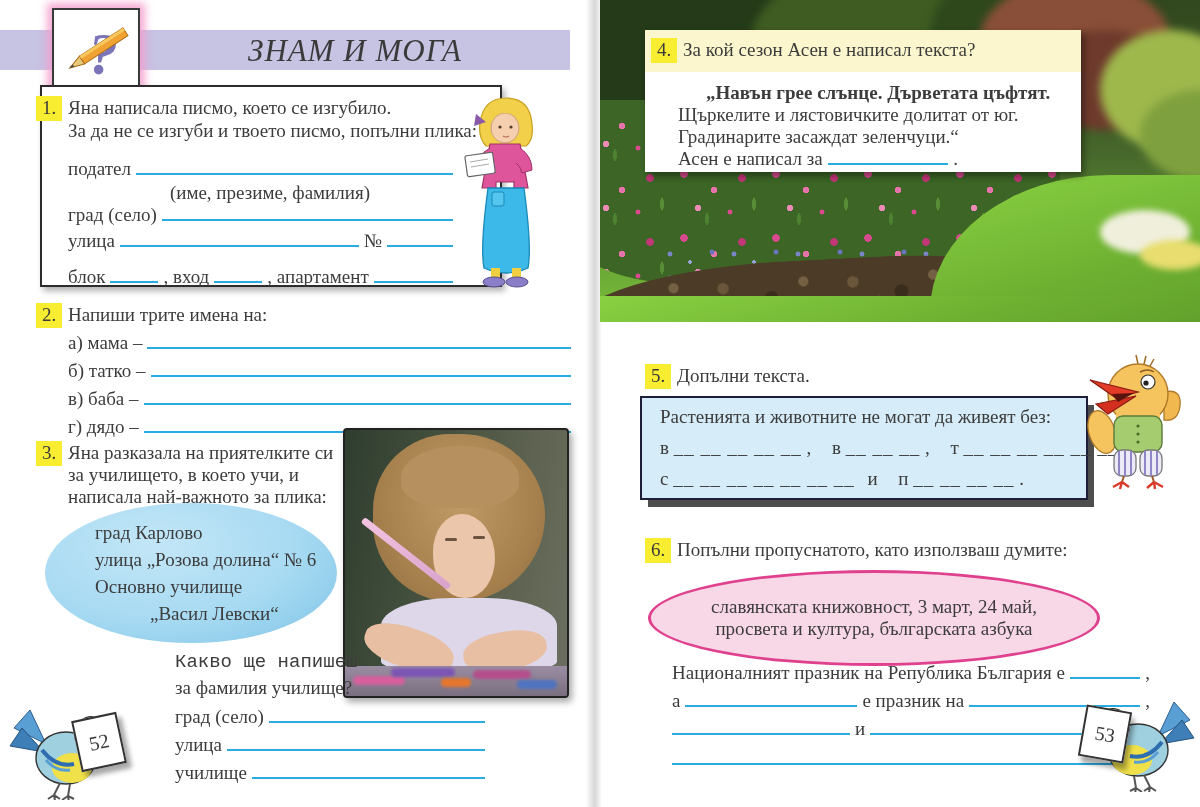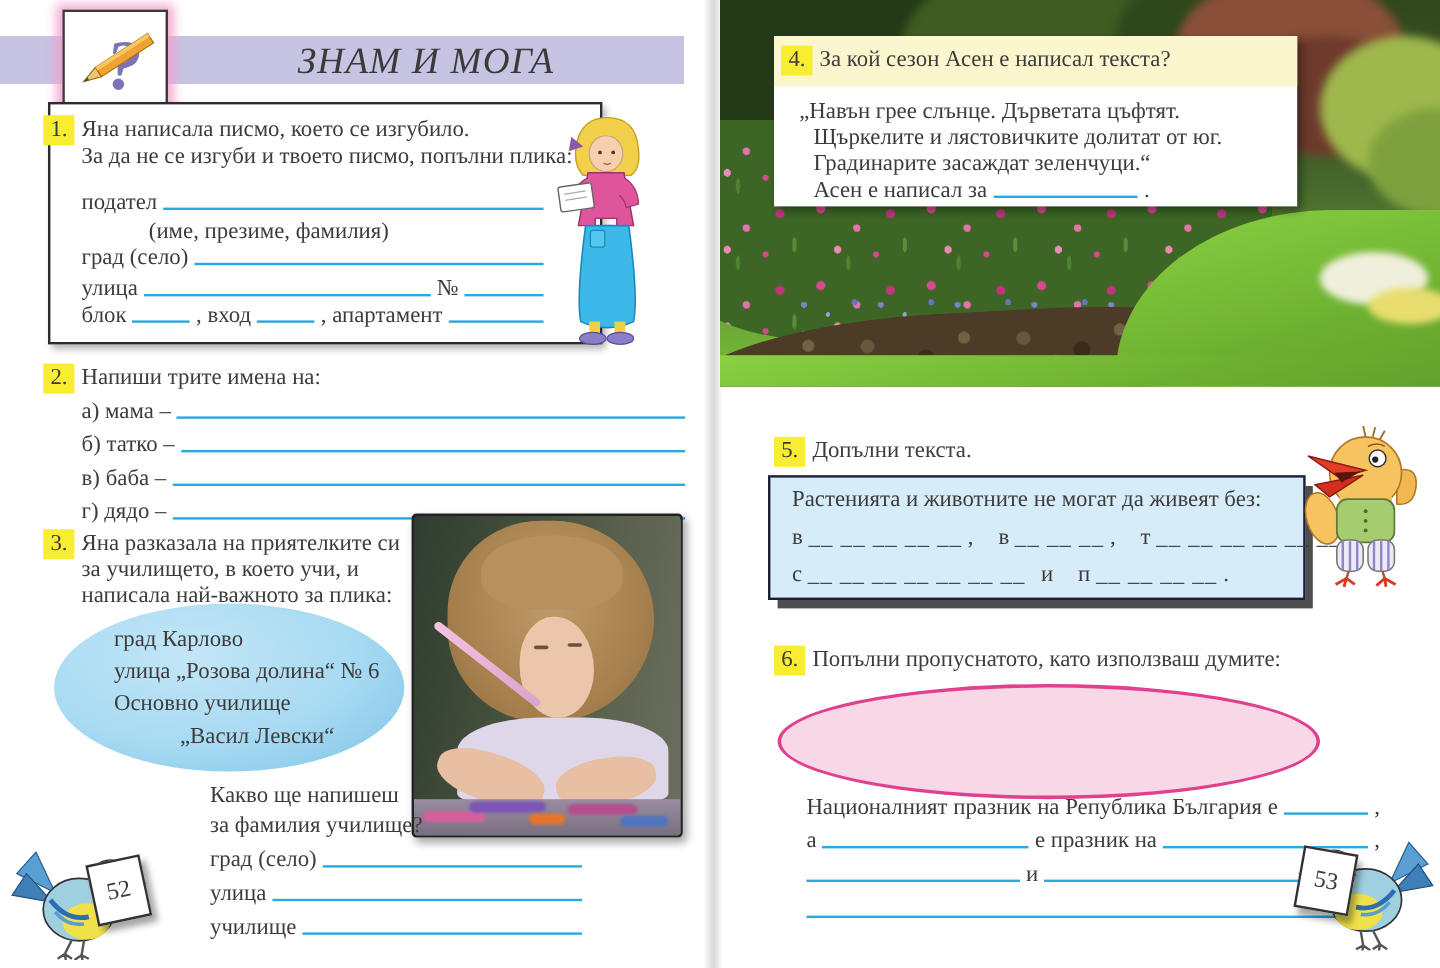--- a/index.html
+++ b/index.html
@@ -118,35 +118,35 @@
 
 <div class="abs taskbox" style="left:40px;top:85px;width:458px;height:198px;"></div>
 <div class="abs badge" style="left:36px;top:96px;">1.</div>
 <div class="abs txt" style="left:68px;top:97px;">Яна написала писмо, което се изгубило.</div>
 <div class="abs txt" style="left:68px;top:120px;">За да не се изгуби и твоето писмо, попълни плика:</div>
 
 <div class="abs row" style="left:68px;top:158px;width:390px;">
   <span class="lbl">подател</span>
   <span class="bline grow"></span>
 </div>
-<div class="abs txt" style="left:124px;top:182px;width:230px;text-align:left;">(име, презиме, фамилия)</div>
+<div class="abs txt" style="left:140px;top:182px;width:230px;text-align:right;">(име, презиме, фамилия)</div>
 
 <div class="abs row" style="left:68px;top:204px;width:390px;">
   <span class="lbl">град (село)</span>
   <span class="bline grow"></span>
 </div>
 
 <div class="abs row" style="left:68px;top:230px;width:390px;">
   <span class="lbl">улица</span>
   <span class="bline" style="flex:2.6 1 auto;"></span>
   <span class="lbl">№</span>
   <span class="bline" style="flex:0 0 66px;"></span>
 </div>
 
-<div class="abs row" style="left:68px;top:252px;width:390px;">
+<div class="abs row" style="left:68px;top:266px;width:390px;">
   <span class="lbl">блок</span>
   <span class="bline" style="flex:0 0 48px;"></span>
   <span class="lbl">, вход</span>
   <span class="bline" style="flex:0 0 48px;"></span>
   <span class="lbl">, апартамент</span>
   <span class="bline grow"></span>
 </div>
 
 <div class="abs" style="left:458px;top:92px;">
   <svg width="92" height="200" viewBox="0 0 92 200">
@@ -213,21 +213,21 @@
   <div class="gp" style="left:118px;top:202px;width:84px;height:38px;background:#e8bfa2;border-radius:45%;transform:rotate(-10deg);"></div>
   <div class="gp" style="left:6px;top:120px;width:110px;height:7px;background:linear-gradient(90deg,#f3c3e0,#d9a3cc);border-radius:4px;transform:rotate(38deg);"></div>
   <div class="gp" style="left:0;top:236px;width:222px;height:30px;background:linear-gradient(180deg,#9a8da2,#7a6f80);"></div>
   <div class="crayon" style="left:8px;top:246px;width:52px;background:#d65f9e;"></div>
   <div class="crayon" style="left:46px;top:238px;width:64px;background:#7d55b5;"></div>
   <div class="crayon" style="left:96px;top:248px;width:30px;background:#e5762c;"></div>
   <div class="crayon" style="left:128px;top:240px;width:58px;background:#b44f8c;"></div>
   <div class="crayon" style="left:172px;top:250px;width:40px;background:#4f74c0;"></div>
 </div>
 
-<div class="abs txt" style="left:175px;top:652px;">Какво ще напишеш</div>
+<div class="abs txt" style="left:175px;top:652px;font-family:Liberation Mono, monospace;">Какво ще напишеш</div>
 <div class="abs txt" style="left:175px;top:677px;">за фамилия училище?</div>
 
 <div class="abs row" style="left:175px;top:706px;width:315px;">
   <span class="lbl">град (село)</span>
   <span class="bline grow"></span>
 </div>
 <div class="abs row" style="left:175px;top:734px;width:315px;">
   <span class="lbl">улица</span>
   <span class="bline grow"></span>
 </div>
@@ -275,21 +275,21 @@
   <div class="lawn" style="left:-10px;top:296px;width:620px;height:40px;"></div>
   <div class="blob" style="left:500px;top:210px;width:90px;height:44px;background:#f0efdc;filter:blur(3px);"></div>
   <div class="blob" style="left:540px;top:240px;width:70px;height:30px;background:#e8dd6e;filter:blur(3px);"></div>
 </div>
 
 <div class="abs t4box" style="left:645px;top:30px;width:436px;height:142px;">
   <div class="t4head" style="width:100%;height:42px;"></div>
 </div>
 <div class="abs badge" style="left:651px;top:38px;">4.</div>
 <div class="abs txt" style="left:683px;top:39px;">За кой сезон Асен е написал текста?</div>
-<div class="abs txt" style="left:666px;top:82px;">„Навън грее слънце. Дърветата цъфтят.</div>
+<div class="abs txt" style="left:706px;top:82px;font-weight:bold;">„Навън грее слънце. Дърветата цъфтят.</div>
 <div class="abs txt" style="left:678px;top:104px;">Щъркелите и лястовичките долитат от юг.</div>
 <div class="abs txt" style="left:678px;top:126px;">Градинарите засаждат зеленчуци.“</div>
 <div class="abs row" style="left:678px;top:148px;width:280px;">
   <span class="lbl">Асен е написал за</span>
   <span class="bline grow"></span>
   <span class="lbl">.</span>
 </div>
 
 <div class="abs badge" style="left:645px;top:364px;">5.</div>
 <div class="abs txt" style="left:677px;top:365px;font-family:Liberation Serif, serif;">Допълни текста.</div>
@@ -349,20 +349,22 @@
     <line x1="66" y1="124" x2="68" y2="130" stroke="#a05a2a" stroke-width="2"></line>
     <path d="M36,130 l-9,5 m9,-5 l-2,7 m2,-7 l7,5" stroke="#d83a28" stroke-width="2.4" fill="none"></path>
     <path d="M68,130 l-7,6 m7,-6 l1,7 m-1,-7 l9,5" stroke="#d83a28" stroke-width="2.4" fill="none"></path>
   </svg>
 </div>
 
 <div class="abs badge" style="left:645px;top:538px;">6.</div>
 <div class="abs txt" style="left:677px;top:539px;">Попълни пропуснатото, като използваш думите:</div>
 
 <div class="abs pinkellipse" style="left:648px;top:570px;width:446px;height:90px;">
+  <span class="txt">славянската книжовност, 3 март, 24 май,</span>
+  <span class="txt">просвета и култура, българската азбука</span>
 </div>
 
 <div class="abs row" style="left:672px;top:662px;width:478px;">
   <span class="lbl">Националният празник на Република България е</span>
   <span class="bline grow"></span>
   <span class="lbl">,</span>
 </div>
 <div class="abs row" style="left:672px;top:690px;width:478px;">
   <span class="lbl">а</span>
   <span class="bline" style="flex:0 0 172px;"></span>

